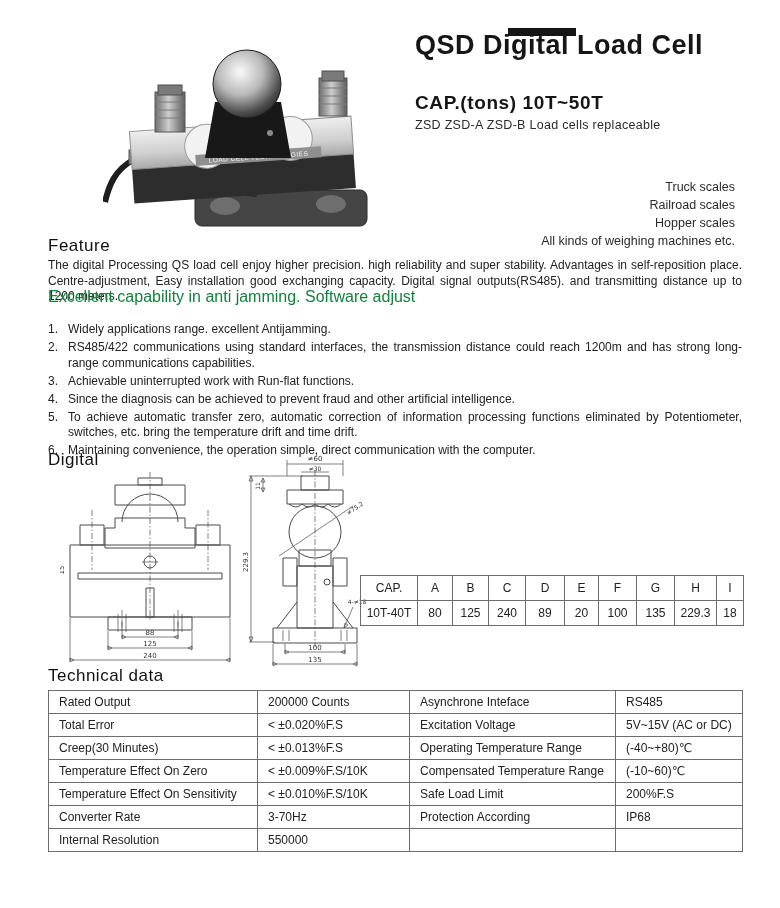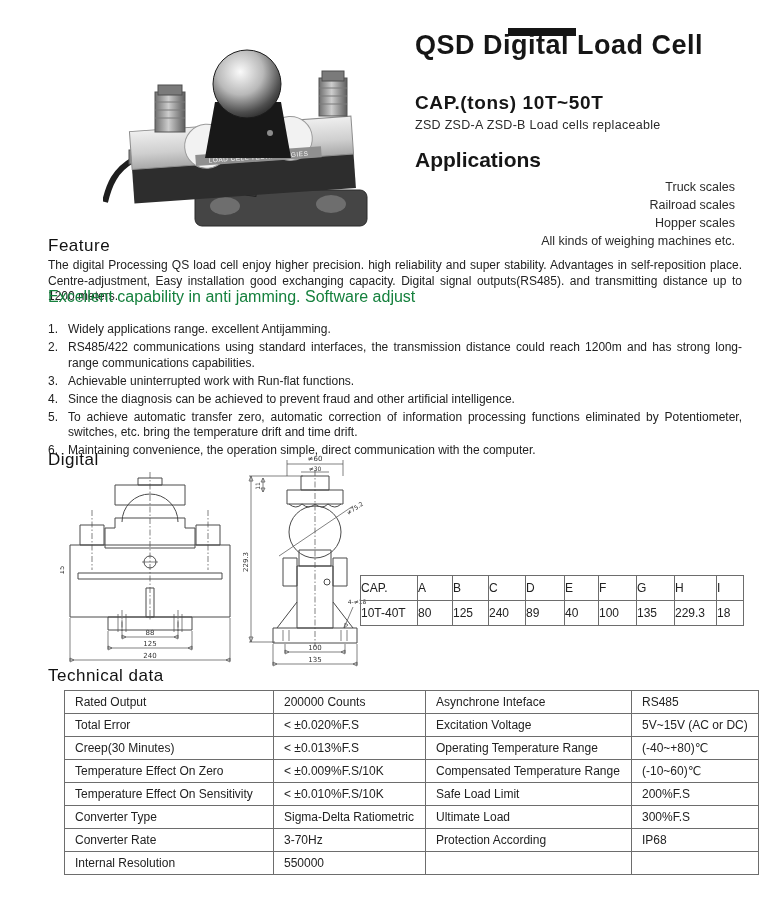--- a/index.html
+++ b/index.html
@@ -31,23 +31,23 @@
   
   .drawing line,.drawing path,.drawing rect,.drawing circle,.drawing polyline{
     stroke:#4a4a4a;stroke-width:1;fill:none;vector-effect:non-scaling-stroke;}
   .drawing text{fill:#333;stroke:none;font-size:7px;font-family:"DejaVu Sans",sans-serif;}
   .drawing .dash{stroke-dasharray:6 2 1.5 2;stroke-width:.7;}
   .drawing .dim{stroke-width:.7;}
   
   .dim-table{left:360px;top:575px;}
   .dim-table table{border-collapse:collapse;table-layout:fixed;}
   .dim-table td,.dim-table th{border:1px solid #6d6d6d;font-size:12px;font-weight:400;
-    text-align:left;height:24px;padding:0;color:#222;white-space:nowrap;}
-  
-  .tech-table{left:48px;top:690px;margin-left:16px;}
+    text-align:center;height:24px;padding:0;color:#222;white-space:nowrap;}
+  
+  .tech-table{left:48px;top:690px;}
   .tech-table table{border-collapse:collapse;table-layout:fixed;width:694px;}
   .tech-table td{border:1px solid #6d6d6d;font-size:12px;height:22px;
     padding:0 0 0 10px;color:#222;white-space:nowrap;overflow:hidden;}
 </style>
 </head>
 <body>
 
 <div class="page">
 
   <div class="abs artifact"></div>
@@ -107,21 +107,20 @@
     </g>
 
     <path d="M112,62 L178,62 L188,118 L102,118 Z" fill="#181818"></path>
     <circle cx="167" cy="93" r="3" fill="#8c8c8c"></circle>
     <circle cx="144" cy="44" r="34" fill="url(#ballG)" stroke="#1c1c1c"></circle>
   </svg>
 
   <div class="abs title">QSD Digital Load Cell</div>
   <div class="abs cap-heading">CAP.(tons)  10T~50T</div>
   <div class="abs zsd-line">ZSD  ZSD-A  ZSD-B  Load cells replaceable</div>
-  <div class="abs apps-heading">Applications</div>
   <div class="abs apps-list">
     <div>Truck scales</div>
     <div>Railroad scales</div>
     <div>Hopper scales</div>
     <div>All kinds of weighing machines etc.</div>
   </div>
 
   <div class="abs sec-heading feature-heading">Feature</div>
   <div class="abs feature-para">The digital Processing QS load cell enjoy higher precision. high reliability and super stability. Advantages in self-reposition place. Centre-adjustment,  Easy installation good exchanging capacity. Digital signal outputs(RS485). and transmitting distance up to 1200 meters.</div>
   <div class="abs feature-sub">Excellent capability in anti jamming. Software adjust</div>
@@ -275,21 +274,21 @@
         <th>G</th>
         <th>H</th>
         <th>I</th>
       </tr>
       <tr>
         <td>10T-40T</td>
         <td>80</td>
         <td>125</td>
         <td>240</td>
         <td>89</td>
-        <td>40</td>
+        <td>20</td>
         <td>100</td>
         <td>135</td>
         <td>229.3</td>
         <td>18</td>
       </tr>
     </tbody>
       </table>
   </div>
 
   <div class="abs sec-heading tech-heading">Technical data</div>
@@ -326,26 +325,20 @@
         <td>Compensated Temperature Range</td>
         <td>(-10~60)℃</td>
       </tr>
       <tr>
         <td>Temperature Effect On Sensitivity</td>
         <td>&lt; ±0.010%F.S/10K</td>
         <td>Safe Load Limit</td>
         <td>200%F.S</td>
       </tr>
       <tr>
-        <td>Converter Type</td>
-        <td>Sigma-Delta Ratiometric</td>
-        <td>Ultimate Load</td>
-        <td>300%F.S</td>
-      </tr>
-      <tr>
         <td>Converter Rate</td>
         <td>3-70Hz</td>
         <td>Protection According</td>
         <td>IP68</td>
       </tr>
       <tr>
         <td>Internal Resolution</td>
         <td>550000</td>
         <td></td>
         <td></td>

